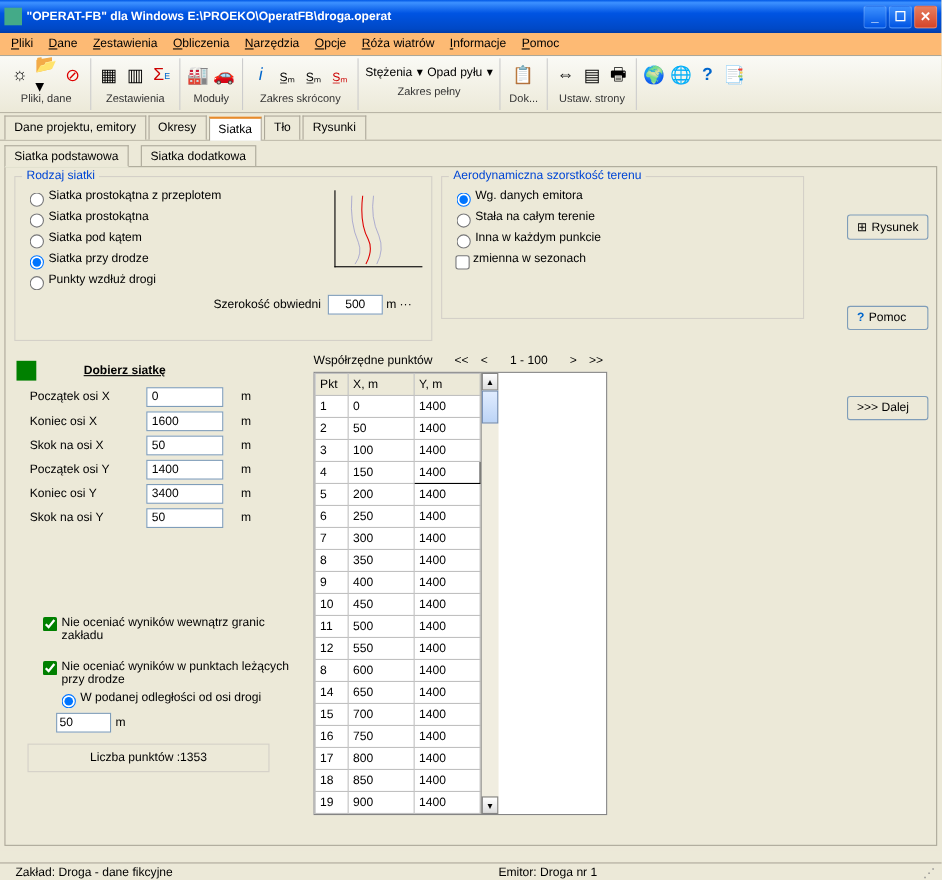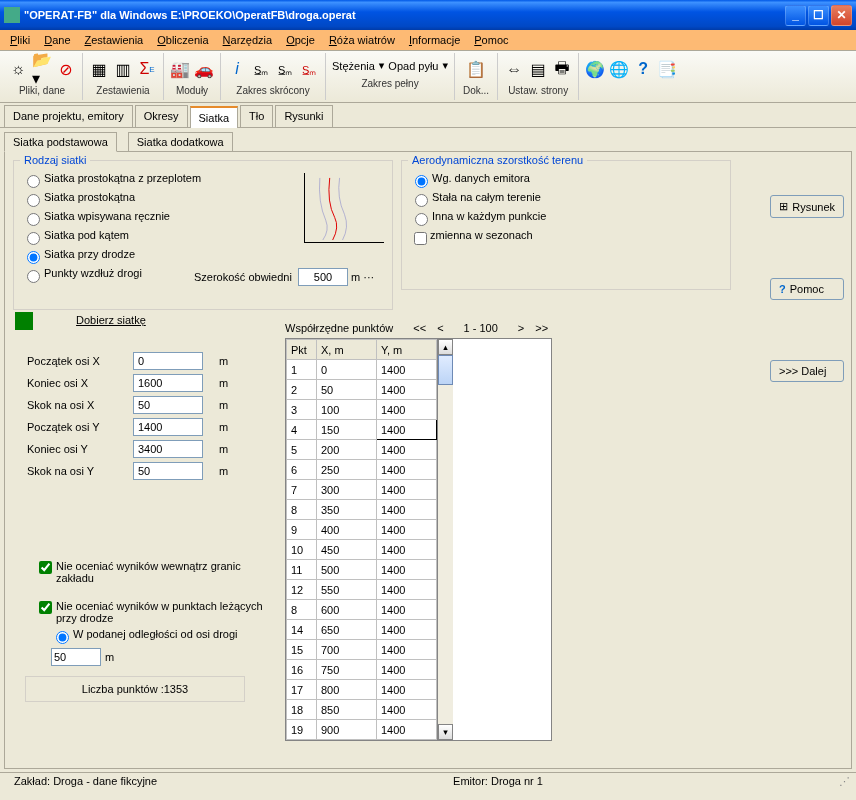--- a/index.html
+++ b/index.html
@@ -78,21 +78,21 @@
 .grid-table .col-y { width: 60px; }
 .grid-table td.selected { border: 1px solid #000; }
 .scrollbar { width: 16px; background: #ece9d8; border-left: 1px solid #848484; display: flex; flex-direction: column; }
 .scrollbar .arrow { height: 16px; background: linear-gradient(#fff,#ddd); border: 1px solid #848484; text-align: center; font-size: 9px; line-height: 14px; cursor: pointer; }
 .scrollbar .track { flex: 1; background: #f0ede0; }
 .scrollbar .thumb { height: 30px; background: linear-gradient(#e0ecff, #bcd4f6); border: 1px solid #6e8ab5; }
 
 .side-btns { position: absolute; right: 12px; top: 195px; display: flex; flex-direction: column; gap: 60px; }
 .side-btn { border: 1px solid #7f9db9; background: #ece9d8; padding: 4px 8px; display: flex; align-items: center; gap: 4px; cursor: pointer; border-radius: 3px; min-width: 72px; }
 
-.statusbar { position: absolute; bottom: 0; left: 0; right: 0; height: 28px; background: #ece9d8; border-top: 1px solid #aca899; display: flex; padding: 2px 6px; }
+.statusbar { position: absolute; bottom: 0; left: 0; right: 0; height: 16px; background: #ece9d8; border-top: 1px solid #aca899; display: flex; padding: 2px 6px; }
 .statusbar .cell { padding: 0 8px; }
 .statusbar .grip { margin-left: auto; color: #888; }
 
 .check-green { accent-color: green; }
 </style>
 </head>
 <body>
 
 <div class="titlebar">
   <div class="icon"></div>
@@ -205,24 +205,20 @@
             <div class="radio-row">
               <input type="radio" name="rodzaj" style="">
               <span>Siatka prostokątna z przeplotem</span>
             </div>
             <div class="radio-row">
               <input type="radio" name="rodzaj" style="">
               <span>Siatka prostokątna</span>
             </div>
             <div class="radio-row">
               <input type="radio" name="rodzaj" style="">
-              <span>Siatka wpisywana ręcznie</span>
-            </div>
-            <div class="radio-row">
-              <input type="radio" name="rodzaj" style="">
               <span>Siatka pod kątem</span>
             </div>
             <div class="radio-row">
               <input type="radio" name="rodzaj" checked="" style="">
               <span>Siatka przy drodze</span>
             </div>
             <div class="radio-row">
               <input type="radio" name="rodzaj" style="">
               <span>Punkty wzdłuż drogi</span>
             </div>
@@ -259,21 +255,21 @@
               <span>Inna w każdym punkcie</span>
             </div>
           </div>
         <div class="radio-row">
             <input type="checkbox" style="">
             <span>zmienna w sezonach</span>
           </div>
       </div>
     </div>
 
-    <div style="position:absolute;left:10px;top:160px;">
+    <div style="position:absolute;left:10px;top:176px;font-weight:bold;">
       <span class="green-sq"></span>
       <span class="dobierz">Dobierz siatkę</span>
     </div>
 
     <div class="axis-grid" id="axis-grid" style="position:absolute;left:2px;top:192px;">
         <div>Początek osi  X</div>
         <input value="0" style="">
         <div>m</div>
         <div>Koniec osi X</div>
         <input value="1600" style="">

